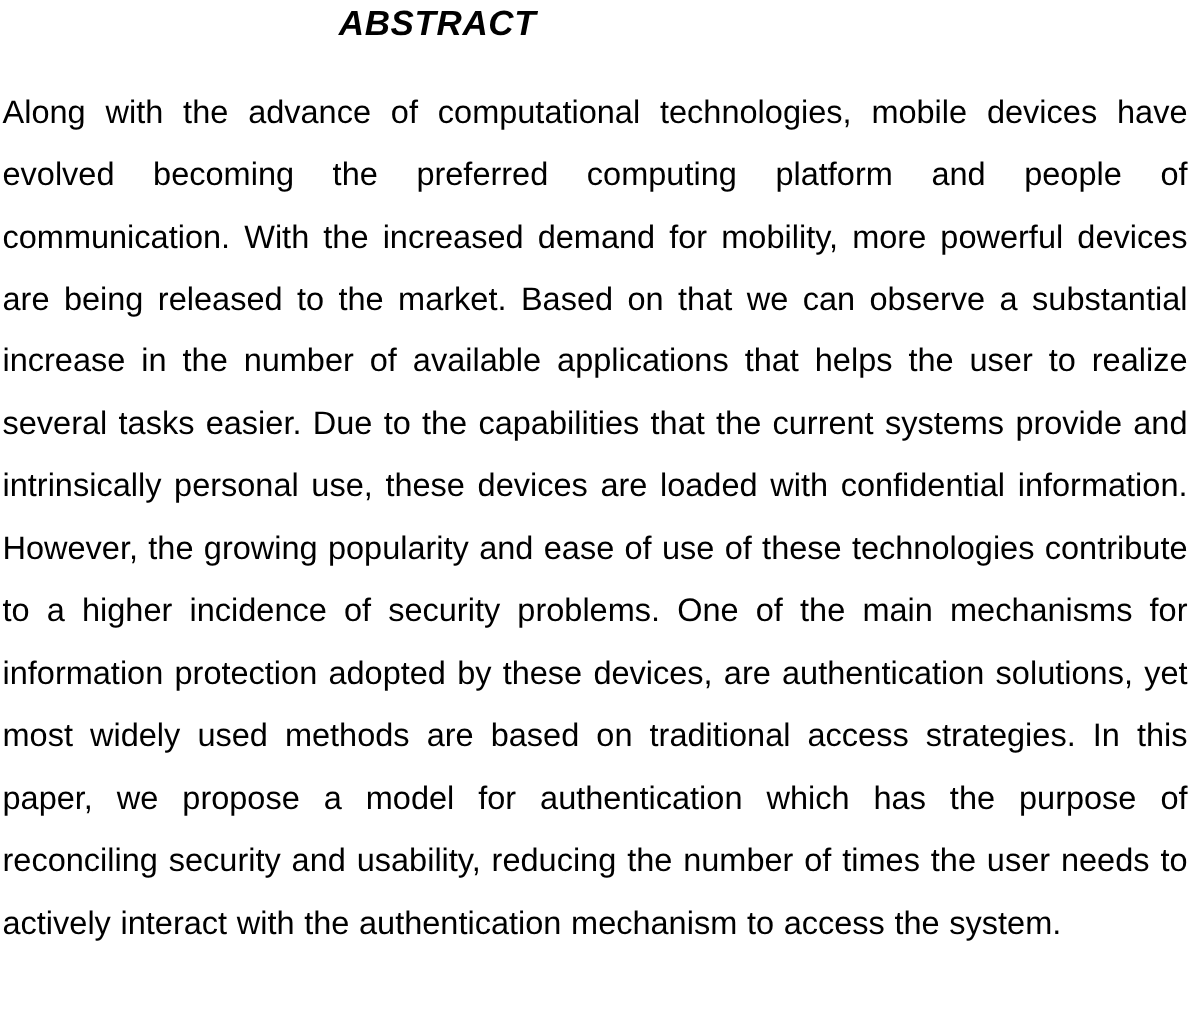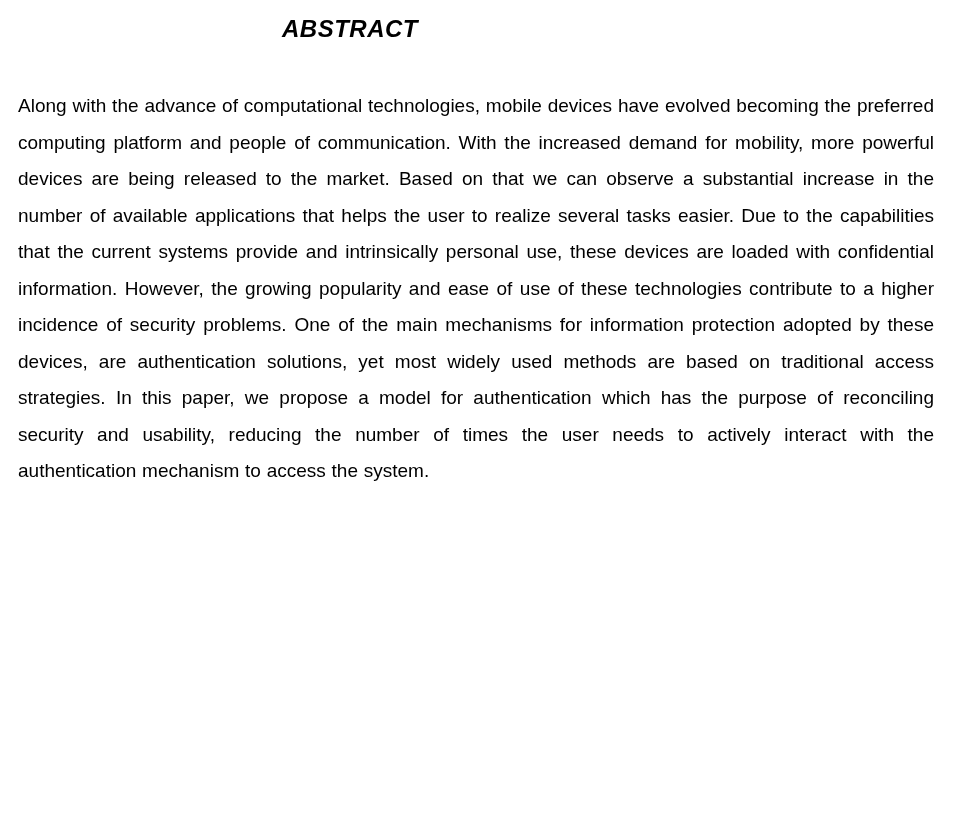--- a/index.html
+++ b/index.html
@@ -15,36 +15,36 @@
     overflow: hidden;
   }
   .page {
     width: 960px;
     height: 814px;
     box-sizing: border-box;
     padding: 0;
     position: relative;
   }
   .abstract-title {
-    font-size: 24px;
+    font-size: 28px;
     font-weight: bold;
     font-style: italic;
     letter-spacing: 0.5px;
     text-align: center;
     margin: 0;
-    padding-top: 16px;
+    padding-top: 4px;
     padding-right: 260px;
     line-height: 1.1;
   }
   .abstract-body {
-    font-size: 19px;
+    font-size: 26px;
     line-height: 1.92;
     text-align: justify;
     text-justify: inter-word;
-    margin: 16px;
+    margin: 0;
     padding-top: 30px;
     padding-left: 2px;
     padding-right: 10px;
     word-spacing: 0.5px;
   }
   .keywords {
     font-size: 21px;
     line-height: 1.6;
     margin: 0;
     padding-top: 40px;

